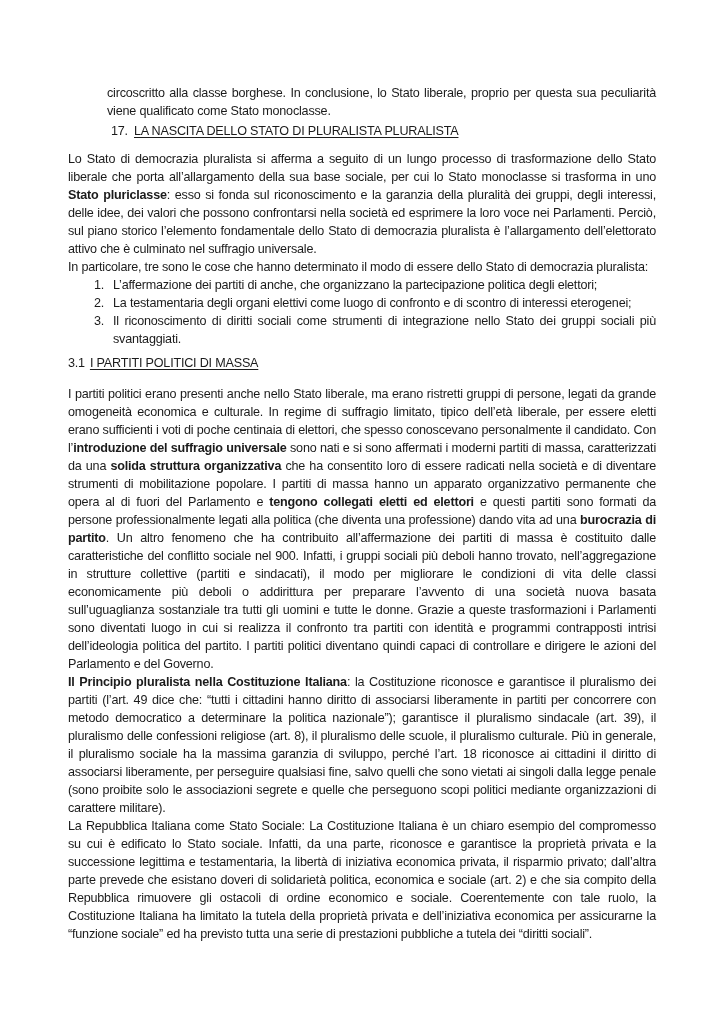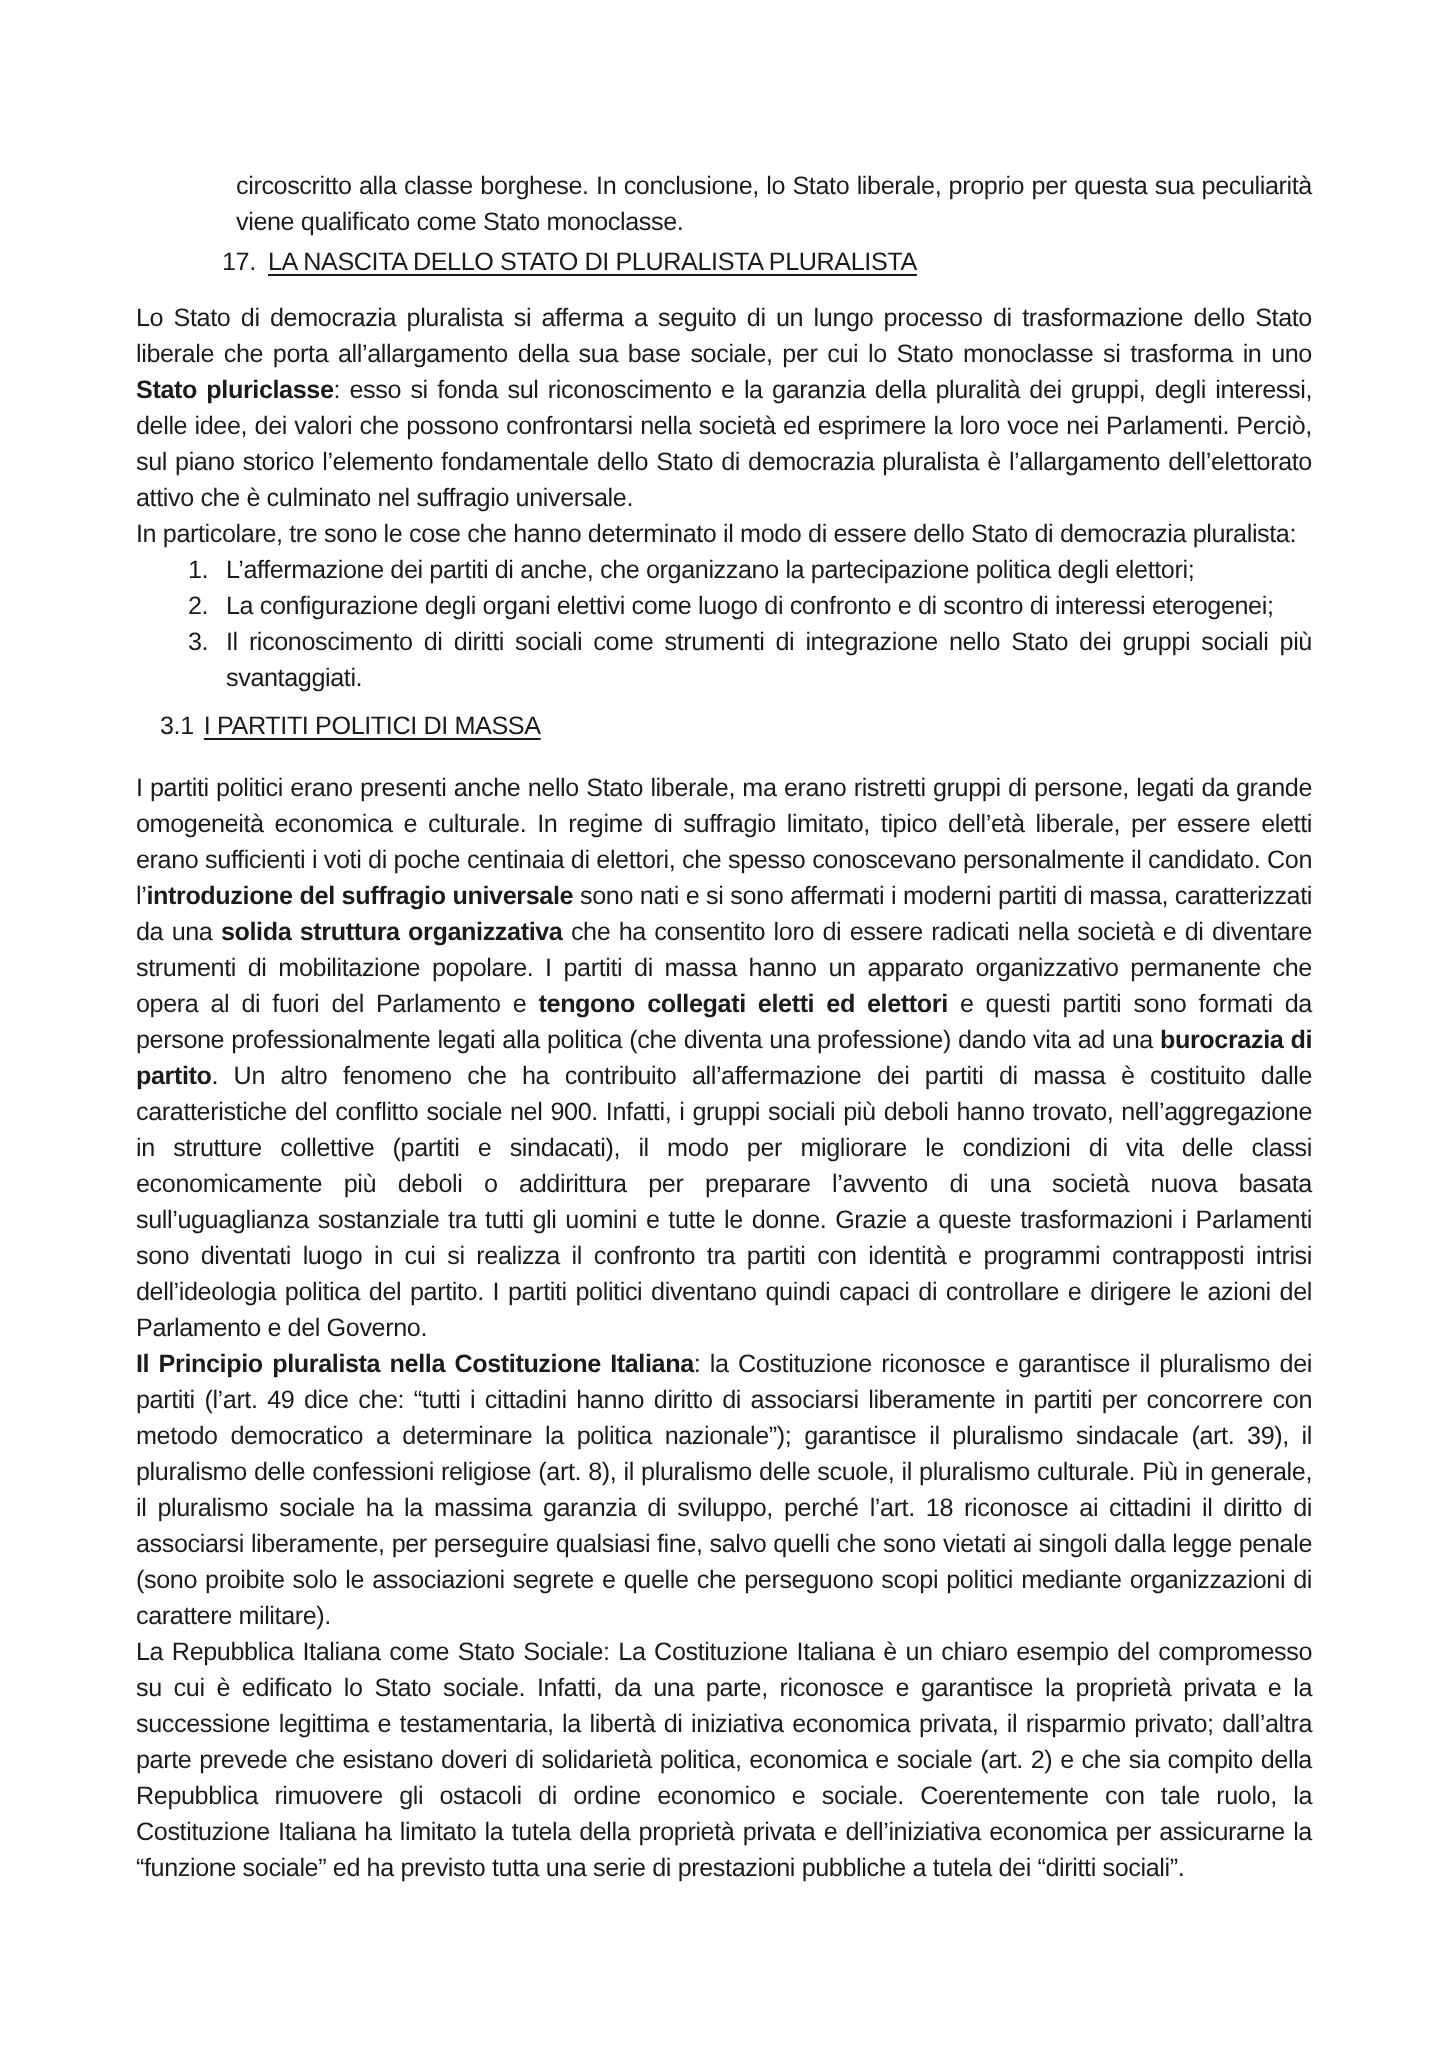--- a/index.html
+++ b/index.html
@@ -11,31 +11,31 @@
     padding: 84px 68px 0 68px;
     background: #ffffff;
     color: #1b1b1b;
     font-family: "Liberation Sans", sans-serif;
     font-size: 12.6px;
     line-height: 18px;
     letter-spacing: -0.2px;
     overflow: hidden;
   }
   .para { margin: 0; text-align: justify; }
-  .indented { margin-left: 50px; }
+  .indented { margin-left: 39px; }
 
   .num-heading { margin: 2px 0 10px 0; padding-left: 22px; }
   .num-heading .num { display: inline-block; width: 23px; margin-left: 21px; }
 
   .olist { margin: 0 0 6px 0; }
   .li { position: relative; padding-left: 45px; text-align: justify; }
   .li-num { position: absolute; left: 26px; top: 0; }
 
   .sec-heading { margin: 7px 0 8px 0; }
-  .subsec-heading { margin: 0 0 13px 12px; }
+  .subsec-heading { margin: 0 0 13px 0; }
   .num-sp { margin-right: 5px; }
 
   .rb { font-weight: 700; }
   .ri { }
   .ru { text-decoration: underline; text-underline-offset: 2px; }
 </style>
 </head>
 <body>
 
 <div class="page">
@@ -50,21 +50,21 @@
 
   <p class="para"><span>In particolare, tre sono le cose che hanno determinato il modo di essere dello Stato di democrazia pluralista:</span></p>
 
   <div class="olist">
     <div class="li">
       <span class="li-num">1.</span>
       <span class="li-text"><span>L’affermazione dei partiti di anche, che organizzano la partecipazione politica degli elettori;</span></span>
     </div>
     <div class="li">
       <span class="li-num">2.</span>
-      <span class="li-text"><span>La configurazione degli organi elettivi come luogo di confronto e di scontro di interessi eterogenei;</span></span>
+      <span class="li-text"><span>La testamentaria degli organi elettivi come luogo di confronto e di scontro di interessi eterogenei;</span></span>
     </div>
     <div class="li">
       <span class="li-num">3.</span>
       <span class="li-text"><span>Il riconoscimento di diritti sociali come strumenti di integrazione nello Stato dei gruppi sociali più svantaggiati.</span></span>
     </div>
   </div>
 
 
   <div class="subsec-heading">
     <span class="num num-sp">3.1</span><span><span class="ru">I PARTITI POLITICI DI MASSA</span></span>

